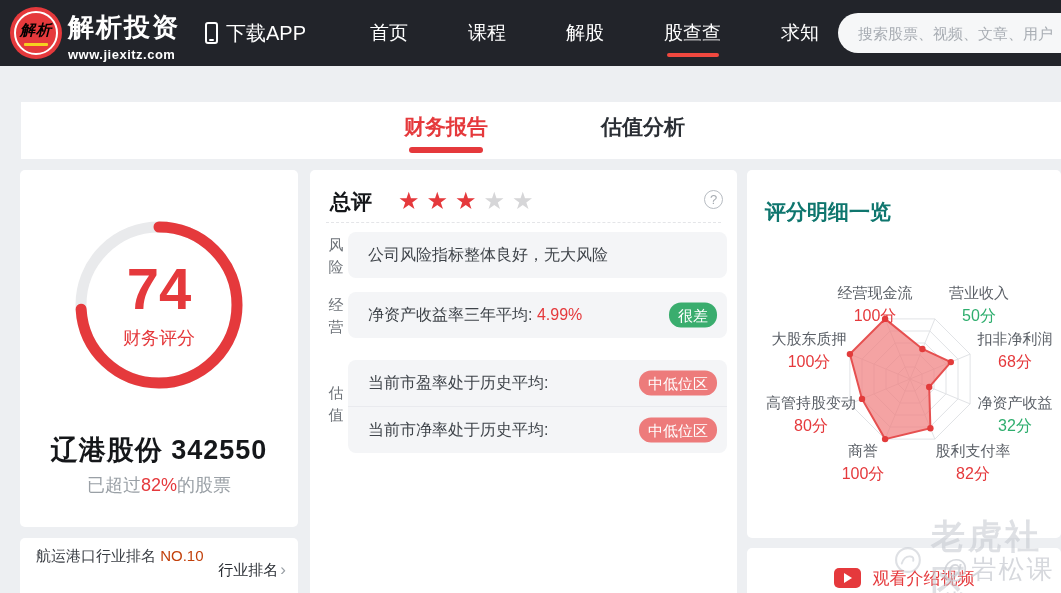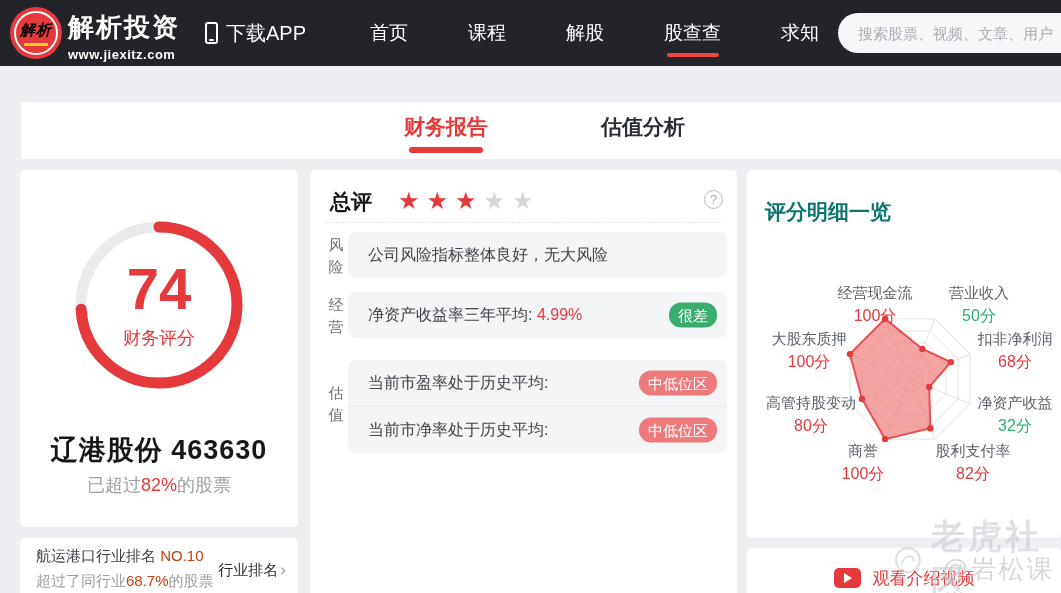--- a/index.html
+++ b/index.html
@@ -132,33 +132,30 @@
     <div class="ring-wrap">
       <svg width="190" height="190" viewBox="0 0 190 190">
         <circle cx="95" cy="95" r="78" fill="none" stroke="#e9eaec" stroke-width="11"></circle>
         <circle id="ring-arc" cx="95" cy="95" r="78" fill="none" stroke="#e5393c" stroke-width="11" stroke-linecap="round" transform="rotate(-90 95 95)" stroke-dasharray="362.66545593040576 490.0884539600077"></circle>
       </svg>
       <div class="ring-text">
         <div class="ring-score">74</div>
         <div class="ring-label">财务评分</div>
       </div>
     </div>
-    <div class="stock-name">辽港股份 463630</div>
+    <div class="stock-name">辽港股份 342550</div>
     <div class="beat-line">
       <span>已超过</span><span class="hl">82%</span><span>的股票</span>
     </div>
   </div>
 
   <div class="card rank-card">
     <div class="rank-lines">
       <div class="rank-l1">
         <span>航运港口行业排名 </span><span class="hl">NO.10</span>
-      </div>
-      <div class="rank-l2">
-        <span>超过了同行业</span><span class="hl">68.7%</span><span>的股票</span>
       </div>
     </div>
     <div class="rank-link">
       <span>行业排名</span>
       <span class="chev">›</span>
     </div>
   </div>
 
   <div class="card review-card">
     <div class="review-title">总评</div>

